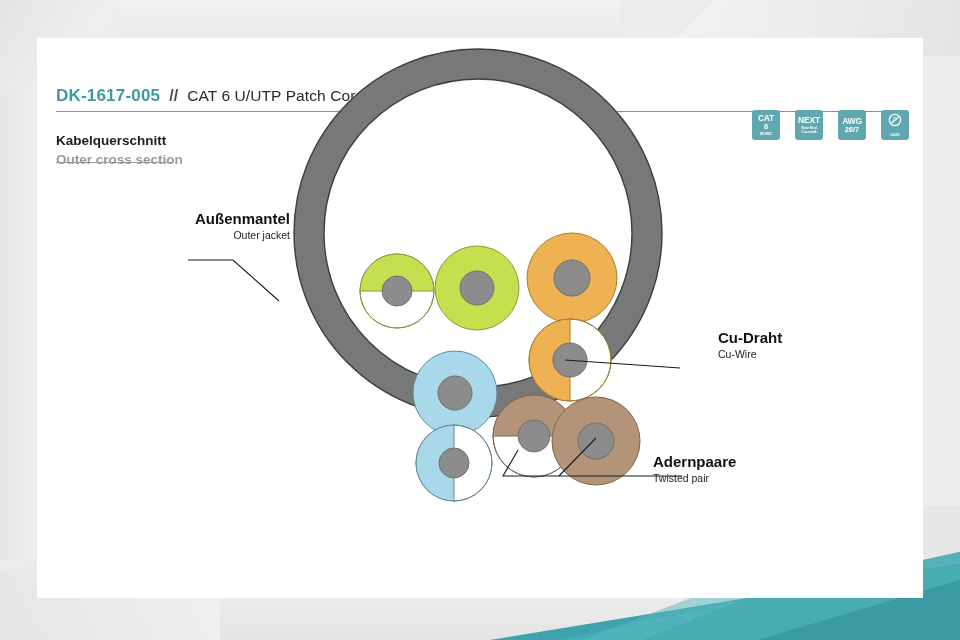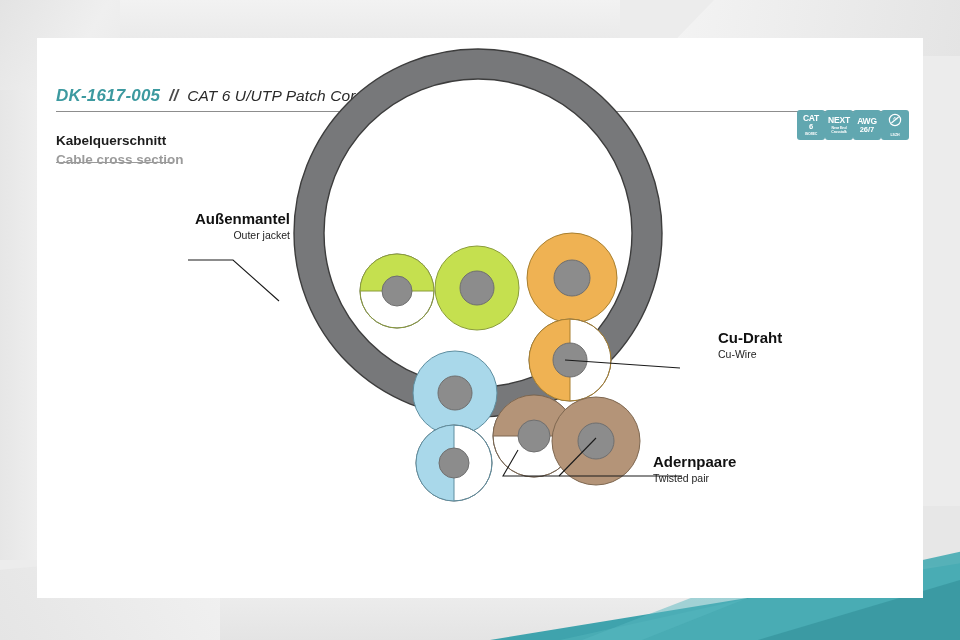--- a/index.html
+++ b/index.html
@@ -75,21 +75,20 @@
     background: #ffffff;
   }
 
   
   #title-row {
     position: absolute; left: 19px; top: 48px; width: 845px;
     border-bottom: 1px solid #8d8d8d;
     padding-bottom: 5px;
     display: flex; align-items: baseline; gap: 9px;
     white-space: nowrap;
-    font-style: italic;
   }
   #sku { color: #3d9aa0; font-size: 17px; font-weight: bold; letter-spacing: .2px; }
   #sep { color: #4b4b4b; font-size: 16px; font-weight: bold; }
   #prod-name { color: #2a2a2a; font-size: 15.5px; letter-spacing: .1px; }
 
   
   #logo-wrap {
     position: absolute; right: 18px; top: 12px;
     width: 112px; height: 38px;
   }
@@ -106,21 +105,21 @@
     letter-spacing: .6px; font-family: "Liberation Sans", sans-serif;
   }
   #logo-reg {
     position: absolute; right: 9px; top: 5px;
     font-size: 8px; color: #231f20; font-weight: bold;
   }
 
   
   #badges {
     position: absolute; right: 14px; top: 72px;
-    display: flex; gap: 0;
+    display: flex; gap: 15px;
   }
   .badge {
     width: 28px; height: 30px;
     background: #61a7b0;
     border-radius: 3px;
     display: flex; flex-direction: column;
     align-items: center; justify-content: center;
     color: #ffffff; text-align: center; line-height: 1;
     padding: 2px 1px;
   }
@@ -210,21 +209,21 @@
             <line x1="3.4" y1="10" x2="10.6" y2="4" stroke="#ffffff" stroke-width="1.2"></line>
             <path d="M5.2 6.2 L7 4.4 L8.8 6.2" fill="none" stroke="#ffffff" stroke-width="1"></path>
           </svg>
         </span>
         <span class="b-sub">LSZH</span>
       </div>
 
     </div>
 
     <div id="section-de">Kabelquerschnitt</div>
-    <div id="section-en">Cable cross section</div>
+    <div id="section-en">Outer cross section</div>
 
     <svg id="diagram" viewBox="0 0 886 560">
       <defs>
 
         <clipPath id="clip-top-half">
             <rect x="-60" y="-60" width="120" height="60"></rect>
           </clipPath>
         <clipPath id="clip-left-half">
             <rect x="-60" y="-60" width="60" height="120"></rect>
           </clipPath>

